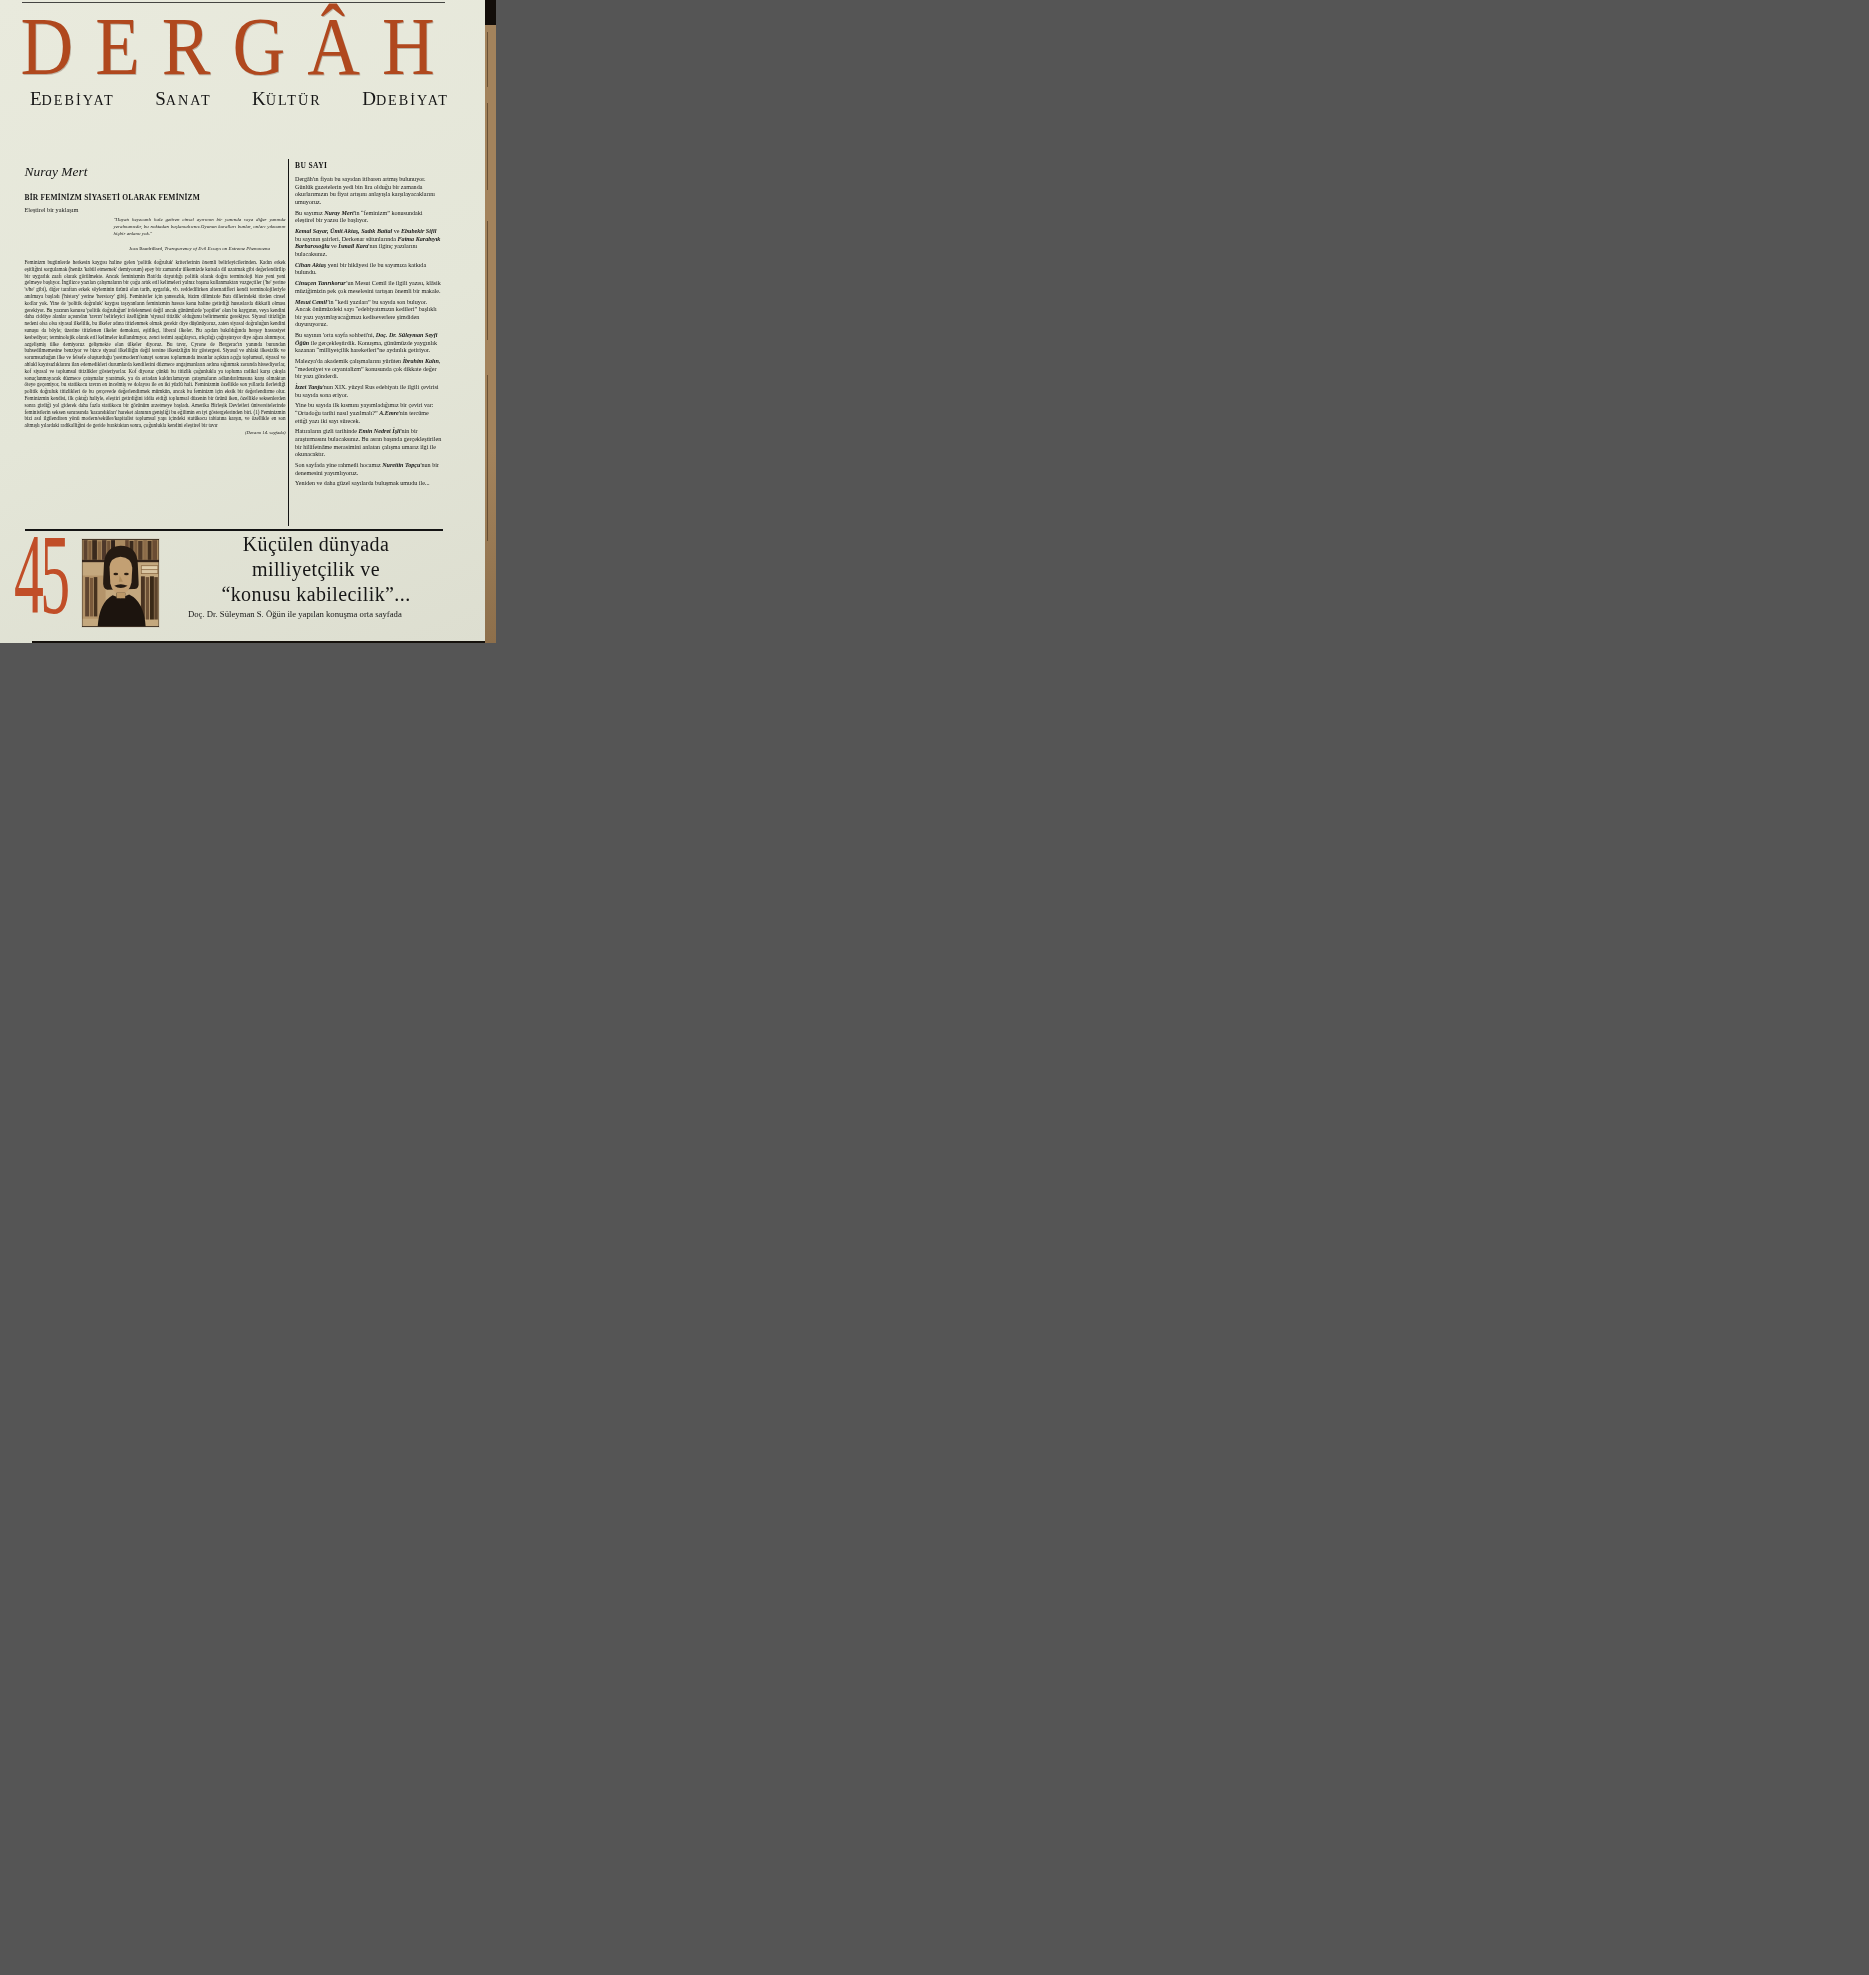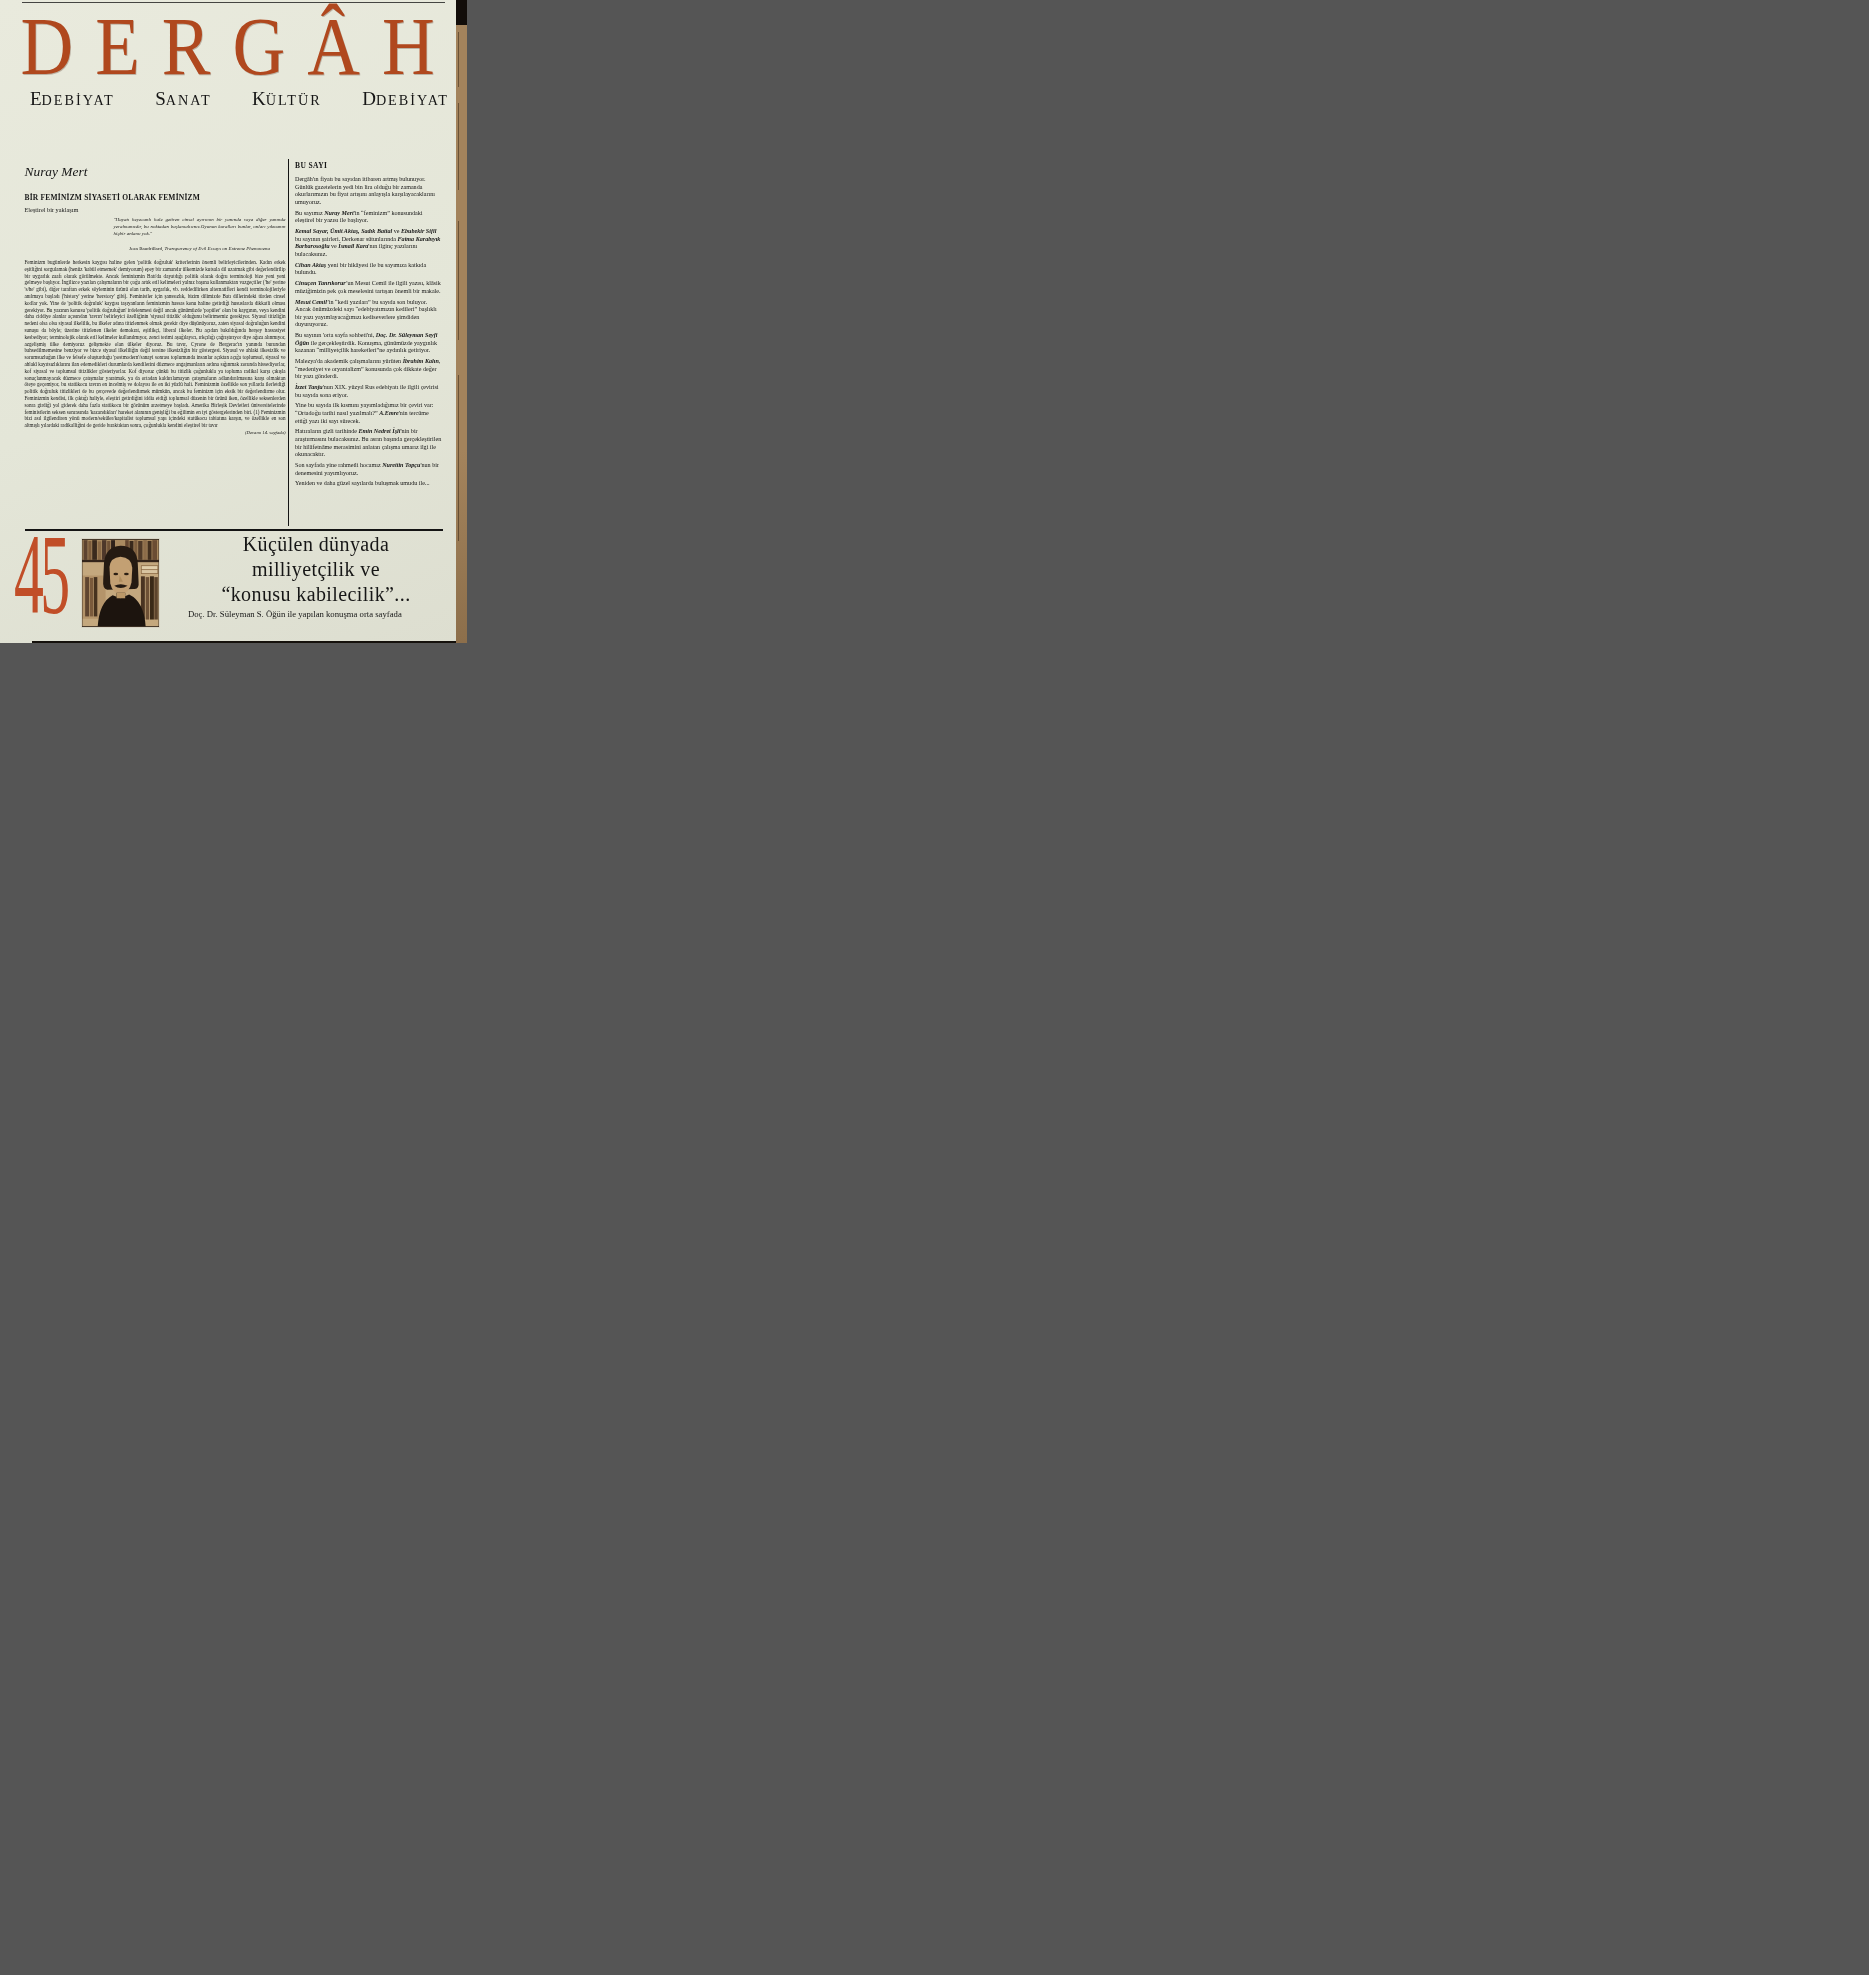--- a/index.html
+++ b/index.html
@@ -3,20 +3,21 @@
 <meta charset="utf-8">
 <style>
   html,body{margin:0;padding:0;background:#555;}
   .page{
     position:relative;
     width:467px;height:643px;
     background:linear-gradient(160deg,#e9eadd 0%,#e4e6d8 55%,#ddded0 100%);
     overflow:hidden;
     font-family:"Liberation Serif","DejaVu Serif",serif;
     color:#161616;
+    padding-left:29px;
   }
   
   .edge-right{position:absolute;top:0;right:0;width:10.7px;height:100%;
     background:linear-gradient(180deg,#120d09 0 25px,#a3835c 25px 70%,#8d6f4b 100%);}
   .edge-right .streak{position:absolute;left:1.2px;width:0.8px;background:rgba(40,25,12,.45);}
   .edge-top{position:absolute;top:2px;left:22px;width:423px;height:1.2px;background:#1c1c1c;opacity:.8;}
   .edge-bottom{position:absolute;bottom:0;left:32px;right:10.7px;height:2.4px;background:#15110c;}
 
   
   .masthead{position:absolute;left:20.5px;top:2.4px;width:422px;

